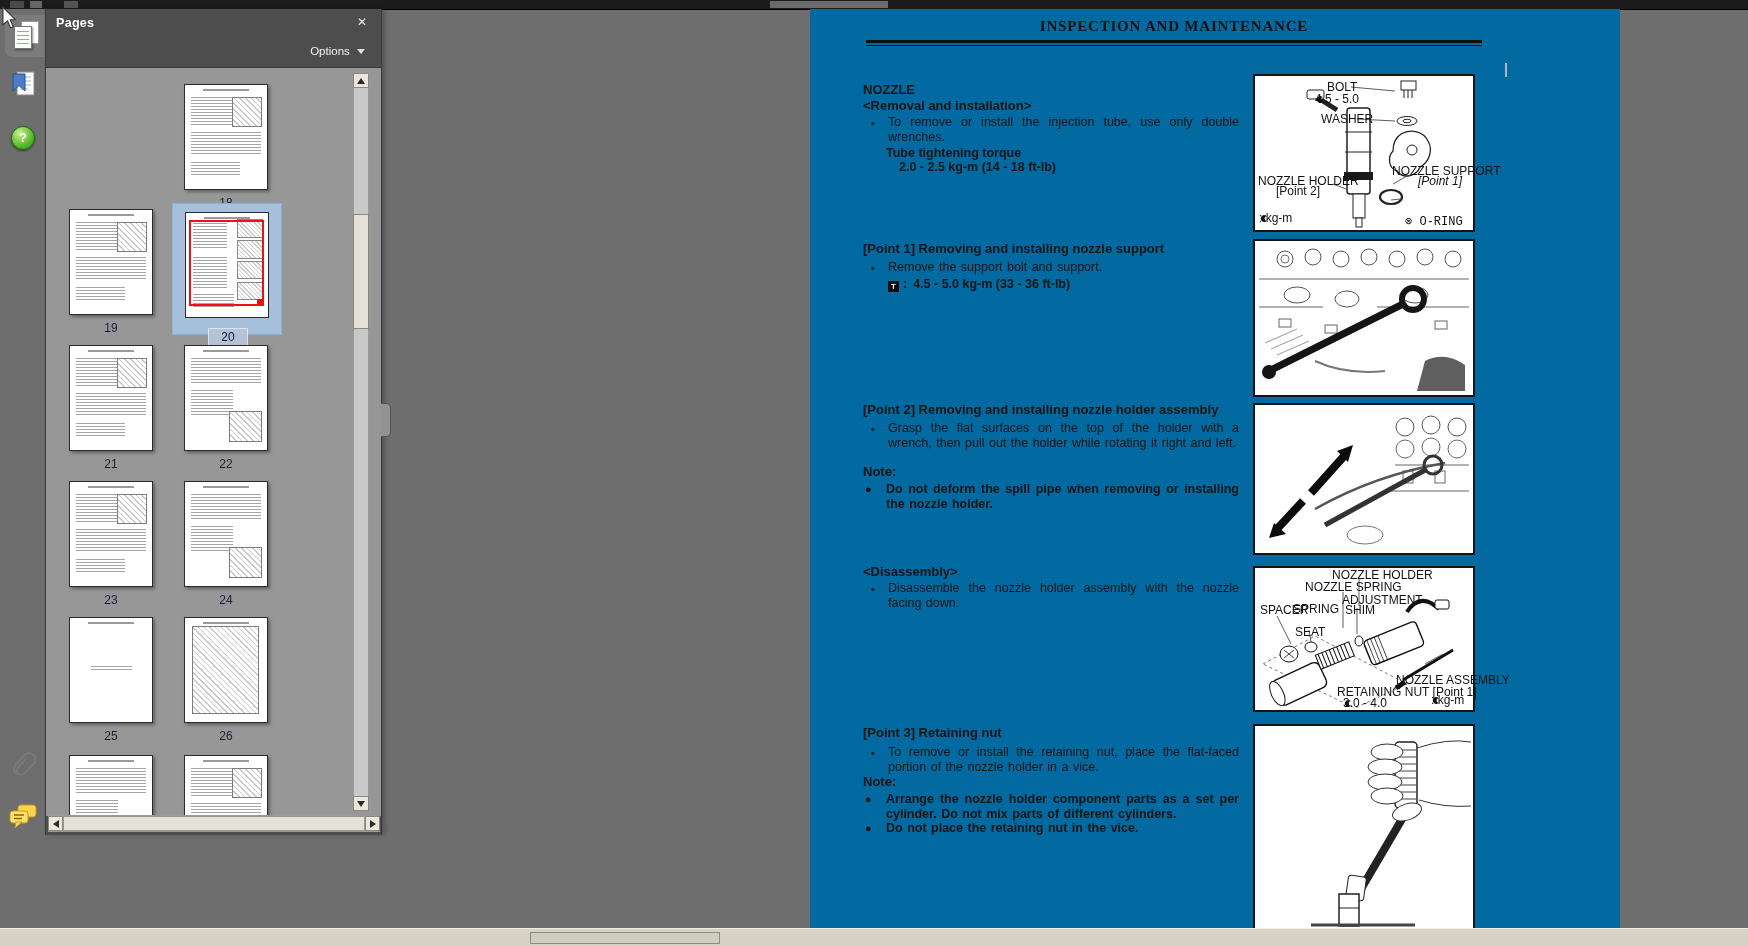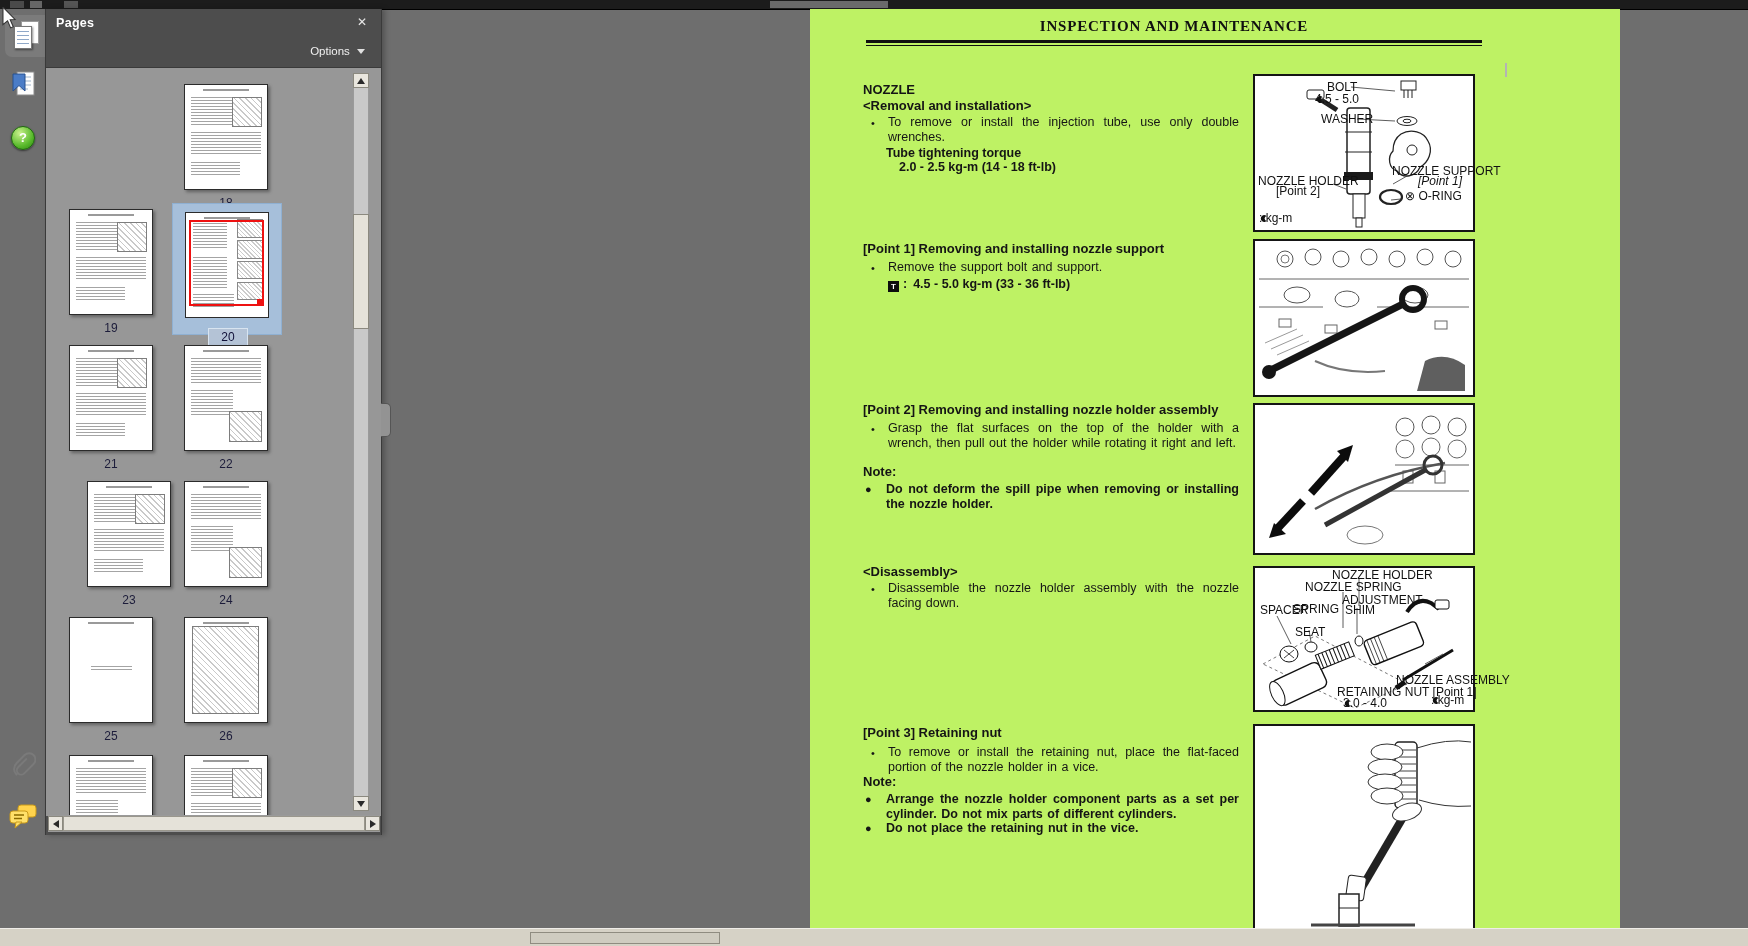--- a/index.html
+++ b/index.html
@@ -88,21 +88,21 @@
   .hs-right{left:319px;top:807px;width:15px;height:15px;}
   .hthumb{position:absolute;left:17px;top:807px;width:302px;height:15px;background:#e5e2d9;border:1px solid #9a978d;box-sizing:border-box;}
   .tri{width:0;height:0;display:block;}
   .tri-up{border-left:4px solid transparent;border-right:4px solid transparent;border-bottom:6px solid #2a2a2a;}
   .tri-down{border-left:4px solid transparent;border-right:4px solid transparent;border-top:6px solid #2a2a2a;}
   .tri-left{border-top:4px solid transparent;border-bottom:4px solid transparent;border-right:6px solid #2a2a2a;}
   .tri-right{border-top:4px solid transparent;border-bottom:4px solid transparent;border-left:6px solid #2a2a2a;}
   .collapse-handle{position:absolute;left:381px;top:403px;width:9px;height:32px;background:#939393;
         border:1px solid #555;border-left:none;border-radius:0 5px 5px 0;z-index:5;}
   
-  .page{position:absolute;left:810px;top:9px;width:810px;height:937px;background:#bef264;}
+  .page{position:absolute;left:810px;top:9px;width:810px;height:937px;background:#0369a1;}
   .doc-title{position:absolute;top:9px;left:56px;width:616px;text-align:center;
         font-family:"Liberation Serif",serif;font-weight:bold;font-size:15px;letter-spacing:.8px;color:#101010;}
   .doc-rule{position:absolute;top:31px;left:56px;width:616px;height:6px;
         border-top:3px solid #101010;border-bottom:1px solid #101010;box-sizing:border-box;}
   .doc-abs{position:absolute;left:53px;width:376px;color:#151515;font-size:12.5px;line-height:14.6px;}
   .dh{font-weight:bold;font-size:13px;}
   .brow .b{position:absolute;left:8px;top:1px;font-size:11px;}
   .brow .btxt{display:block;margin-left:25px;text-align:justify;word-spacing:1px;}
   .nrow .nb{position:absolute;left:2px;top:0;font-size:11px;}
   .nrow .ntxt{display:block;margin-left:23px;text-align:justify;word-spacing:1px;font-weight:bold;}
@@ -244,21 +244,21 @@
         <div class="thumb v2">
           <div class="head"></div>
             <div class="tl a"></div>
           <div class="tl b"></div>
             <div class="tl c"></div>
           <div class="tfig"></div>
         </div>
         <div class="pnum">22</div>
       </div>
 
-      <div class="cell" style="left:41px;top:413px;">
+      <div class="cell" style="left:23px;top:413px;">
         <div class="thumb v1">
           <div class="head"></div>
             <div class="tl a"></div>
           <div class="tl b"></div>
             <div class="tl c"></div>
           <div class="tfig"></div>
         </div>
         <div class="pnum">23</div>
       </div>
       <div class="cell" style="left:138px;top:413px;">
@@ -412,21 +412,21 @@
       <span class="flabel" style="left:60px;top:19px;">
         <svg class="wrench" width="9" height="9" viewBox="0 0 10 10">
             <path d="M7 1.4 A3.8 3.8 0 1 0 7 8.6 L8.8 7.6 A2.6 2.6 0 0 1 8.8 2.4 Z" fill="#111"></path>
           </svg><span>4.5 - 5.0</span>
       </span>
       <span class="flabel" style="left:66px;top:39px;">WASHER</span>
       <span class="flabel" style="left:3px;top:101px;">NOZZLE HOLDER</span>
       <span class="flabel" style="left:21px;top:111px;">[Point 2]</span>
       <span class="flabel" style="left:137px;top:91px;">NOZZLE SUPPORT</span>
       <span class="flabel" style="left:163px;top:101px;font-style:italic;">[Point 1]</span>
-      <span class="flabel" style="left:150px;top:116px;">
+      <span class="flabel" style="left:150px;top:142px;font-family:Liberation Mono, monospace;">
         <span>⊗</span> <span>O-RING</span>
       </span>
       <span class="flabel" style="left:4px;top:138px;">
         <svg class="wrench" width="9" height="9" viewBox="0 0 10 10">
             <path d="M7 1.4 A3.8 3.8 0 1 0 7 8.6 L8.8 7.6 A2.6 2.6 0 0 1 8.8 2.4 Z" fill="#111"></path>
           </svg><span>: kg-m</span>
       </span>
     </div>
 
     <div class="fig fig2">

